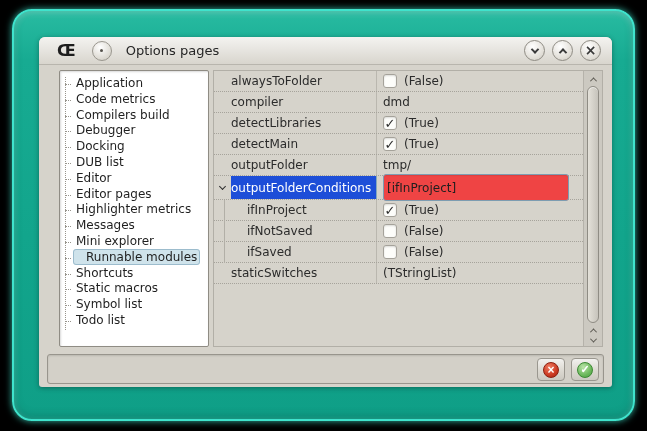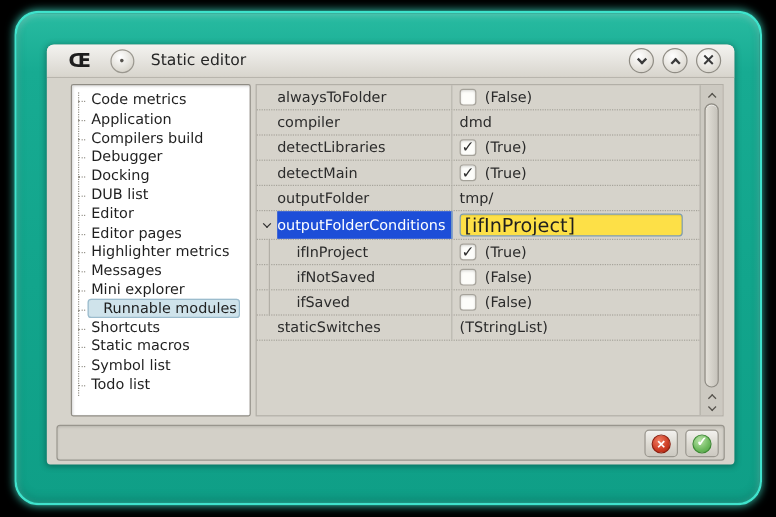--- a/index.html
+++ b/index.html
@@ -64,22 +64,22 @@
   .pval { flex:1; height:100%; display:flex; align-items:center; padding-left:6px; }
   .prow.selected { height:24px; }
   .prow.selected .pname { background:#1d4ed8; color:#ffffff; border-right:1px solid #85a8bc; }
   .prow.selected .gutter { display:flex; align-items:center; justify-content:center; }
   .expand-chev { width:5px; height:5px; border-right:1.6px solid #2e2e2e; border-bottom:1.6px solid #2e2e2e;
                  transform:rotate(45deg); margin-top:-2px; }
   .cbox { width:14px; height:14px; margin-right:7px; border-radius:3px; background:#fdfdfa;
           border:1px solid #a5a29a; box-shadow:inset 0 1px 2px rgba(0,0,0,.14);
           display:flex; align-items:center; justify-content:center;
           font-size:13px; font-weight:bold; color:#2c2c2c; line-height:1; }
-  .vedit { width:186px; height:19px; border:1px solid #7d9cb1; border-radius:3px;
-           background:#fde047; font-family:inherit; font-size:16px; color:#1f1f1f;
+  .vedit { width:186px; height:27px; border:1px solid #7d9cb1; border-radius:3px;
+           background:#ef4444; font-family:inherit; font-size:12px; color:#1f1f1f;
            padding:0 3px; outline:none; box-shadow:inset 0 1px 1px rgba(0,0,0,.08); }
 
   
   .sbar { position:absolute; right:0; top:0; width:19px; height:275px;
           background:#ccc9c1; border-left:1px solid #b5b2aa; }
   .sbtn { position:absolute; left:0; width:18px; height:12px; display:flex;
           align-items:center; justify-content:center; }
   .schev { width:5px; height:5px; border-right:1.6px solid #55524c; border-bottom:1.6px solid #55524c; }
   .schev.up { transform:rotate(-135deg) translate(-1px,-1px); }
   .schev.down { transform:rotate(45deg) translate(-1px,-1px); }
@@ -106,37 +106,37 @@
 <body>
 
 <div class="frame">
   <div class="window">
 
     <div class="titlebar">
       <span class="appicon">Œ</span>
       <span class="menubtn">
           <span class="dot"></span>
         </span>
-      <span class="title">Static editor</span>
+      <span class="title">Options pages</span>
       <span class="tb-right">
         <span class="roundbtn">
             <span class="chev down"></span>
           </span>
         <span class="roundbtn">
             <span class="chev up"></span>
           </span>
         <span class="roundbtn">
             <span class="xglyph">×</span>
           </span>
       </span>
     </div>
 
     <div class="cat-list">
+      <div class="cat-item"><span class="lbl">Application</span></div>
       <div class="cat-item"><span class="lbl">Code metrics</span></div>
-      <div class="cat-item"><span class="lbl">Application</span></div>
       <div class="cat-item"><span class="lbl">Compilers build</span></div>
       <div class="cat-item"><span class="lbl">Debugger</span></div>
       <div class="cat-item"><span class="lbl">Docking</span></div>
       <div class="cat-item"><span class="lbl">DUB list</span></div>
       <div class="cat-item"><span class="lbl">Editor</span></div>
       <div class="cat-item"><span class="lbl">Editor pages</span></div>
       <div class="cat-item"><span class="lbl">Highlighter metrics</span></div>
       <div class="cat-item"><span class="lbl">Messages</span></div>
       <div class="cat-item"><span class="lbl">Mini explorer</span></div>
       <div class="cat-item selected"><span class="lbl">Runnable modules</span></div>

